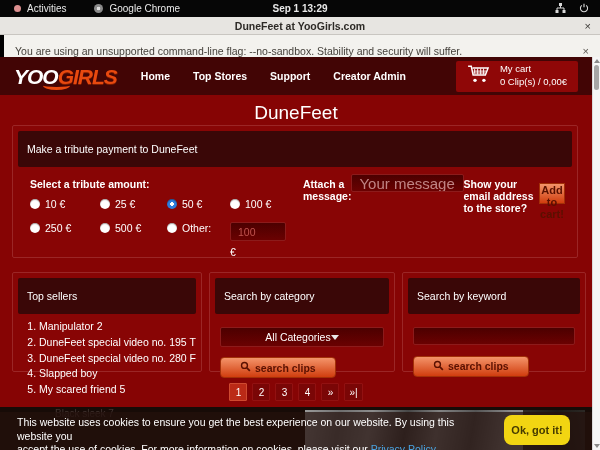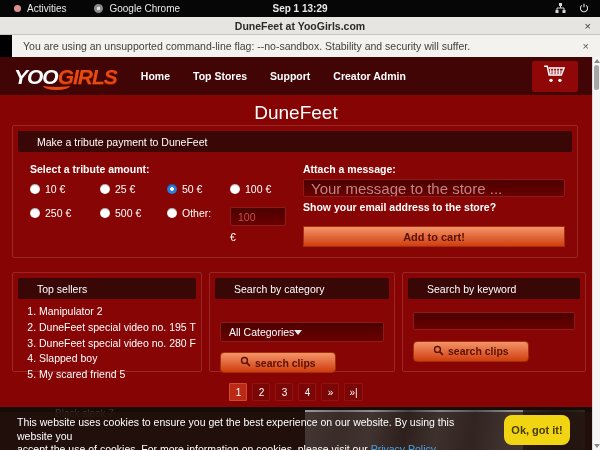--- a/index.html
+++ b/index.html
@@ -16,22 +16,22 @@
   .gb-center{position:absolute;left:50%;transform:translateX(-50%);font-weight:600}
   .gb-right{margin-left:auto;display:flex;align-items:center;gap:13px;padding-right:11px}
 
   
   .titlebar{position:absolute;top:17px;left:0;right:0;height:18px;background:#e7e5e1;
     border-bottom:1px solid #c9c6c1;color:#2d2a26;font-size:10.5px;font-weight:700;
     display:flex;align-items:center;justify-content:center}
   .titlebar .close-x{position:absolute;right:9px;font-weight:400;color:#3c3a36;font-size:11px;cursor:default}
 
   
-  .warnbar{position:absolute;top:35px;left:12px;right:0;height:22px;background:#f3f2ee;
-    color:#45413b;font-size:10.5px;display:flex;align-items:center;padding:0 11px}
+  .warnbar{position:absolute;top:35px;left:4px;right:0;height:22px;background:#f3f2ee;
+    color:#45413b;font-size:10.5px;display:flex;align-items:flex-end;padding:0 11px}
   .warnbar .close-x{margin-left:auto;color:#5c5953;font-size:11px}
 
   
   .viewport{position:absolute;top:57px;left:0;width:592px;height:393px;background:#860404;overflow:hidden}
 
   
   .site-header{height:38px;background:#420505;display:flex;align-items:center;position:relative}
   .logo{margin-left:14px;font-size:21px;font-weight:800;font-style:italic;letter-spacing:-1px;
     position:relative;line-height:1;white-space:nowrap}
   .logo-yoo{color:#fff}
@@ -42,58 +42,58 @@
   .nav-item{cursor:pointer}
   .cart-box{margin-left:auto;margin-right:14px;background:#8f0707;border-radius:2px;height:31px;
     display:flex;align-items:center;gap:9px;padding:0 11px;color:#fff;cursor:pointer}
   .cart-text{font-size:9.5px;line-height:1.35;white-space:nowrap}
 
   
   .page-title{margin-top:7px;text-align:center;color:#fff;font-size:19px;font-weight:400}
 
   
   .panel{position:absolute;background:#880505;border:1px solid #9b2626;border-radius:2px}
-  .panel-head{margin:5px;height:21px;background:#3a0707;border-radius:2px;color:#fff;
-    font-size:10.5px;display:flex;align-items:center;padding-left:19px}
+  .panel-head{margin:5px;height:36px;background:#3a0707;border-radius:2px;color:#fff;
+    font-size:10.5px;display:flex;align-items:center;padding-left:9px}
 
   .tribute-panel{left:12px;top:68px;width:566px;height:133px}
   .tribute-body{display:flex;padding:2px 12px 0 12px}
   .amount-col{width:278px;padding-left:5px}
   .field-label{color:#fff;font-size:10.5px;font-weight:700;margin:4px 0 8px}
   .amount-grid{display:grid;grid-template-columns:70px 67px 63px 1fr;row-gap:12px;align-items:start}
   .amount-cell{display:flex;align-items:center;gap:5px;color:#fff;font-size:10.5px;cursor:pointer}
   .radio{width:10px;height:10px;border-radius:50%;background:#fff;flex:0 0 auto;
     box-shadow:inset 0 1px 1px rgba(0,0,0,.35)}
   .radio.selected{background:radial-gradient(circle,#fff 0 24%,#2e7ede 30%)}
   .other-cell{display:flex;flex-direction:column;gap:5px}
   .other-input{width:56px;height:19px;background:linear-gradient(#4c0000,#6a0101);
     border:1px solid #8c1b1b;border-radius:2px;color:#c0524e;font-size:10.5px;padding:0 7px;
     font-family:"Liberation Sans",sans-serif}
   .euro-label{color:#fff;font-size:10.5px}
 
-  .message-col{flex:1;display:flex;flex-direction:column}
+  .message-col{flex:1;display:flex;flex-direction:row}
   .text-input{height:18px;width:100%;background:linear-gradient(#4c0000,#6a0101);
     border:1px solid #8c1b1b;border-radius:2px;color:#d39090;font-size:15px;padding:0 7px;
     font-family:"Liberation Sans",sans-serif}
   .text-input::placeholder,.other-input::placeholder{color:#c08484;opacity:1}
   .msg-label{margin:4px 0 4px}
   .add-btn{margin-top:9px;height:21px;background:linear-gradient(#f4946a,#d03d0e);
     border:1px solid #a33008;border-radius:0;color:#5a1000;font-weight:700;font-size:11px;
     cursor:pointer;font-family:"Liberation Sans",sans-serif}
 
   
   .bp-sellers{left:12px;top:215px;width:190px;height:100px}
   .bp-category{left:209px;top:215px;width:186px;height:100px}
   .bp-keyword{left:402px;top:215px;width:184px;height:100px}
   .sellers-list{margin:4px 0 0 26px;color:#fff;font-size:10.5px;line-height:1.5}
   .sellers-list li{cursor:pointer}
   .bp-body{padding:2px 10px 0 10px}
-  .select-box{margin-top:16px;height:20px;background:linear-gradient(#4c0000,#6a0101);
+  .select-box{margin-top:6px;height:20px;background:linear-gradient(#4c0000,#6a0101);
     border:1px solid #8c1b1b;border-radius:2px;color:#fff;font-size:10.5px;
-    display:flex;align-items:center;justify-content:flex-start;padding:0 8px;cursor:pointer}
+    display:flex;align-items:center;justify-content:center;padding:0 8px;cursor:pointer}
   .caret-down{width:0;height:0;border-left:4px solid transparent;border-right:4px solid transparent;
     border-top:5px solid #e9e9e9}
   .search-btn{margin-top:10px;display:inline-flex;align-items:center;gap:4px;
     background:linear-gradient(#f4946a,#d03d0e);border:1px solid #a33008;border-radius:4px;
     color:#5a1000;font-weight:700;font-size:10.5px;padding:3px 19px;cursor:pointer;
     font-family:"Liberation Sans",sans-serif}
   .keyword-input{margin-top:6px;width:100%}
 
   
   .pagination{position:absolute;top:326px;left:0;width:100%;display:flex;justify-content:center;gap:5px}
@@ -183,20 +183,24 @@
         </div>
       <div class="cart-box">
         <span>
           <svg width="24" height="20" viewBox="0 0 26 22">
             <path d="M1 2.5h3.5l2 9.5h13.5l3-7.5H6" fill="none" stroke="#fff" stroke-width="1.6"></path>
             <path d="M8.2 5.5v5M11.5 5v6.5M14.8 5v6.5M18 5v6.5M7 7.8h14M6.6 9.9h13.5" stroke="#fff" stroke-width="1"></path>
             <circle cx="8.6" cy="18" r="1.9" fill="#fff"></circle>
             <circle cx="18.4" cy="18" r="1.9" fill="#fff"></circle>
           </svg>
         </span>
+        <div class="cart-text">
+          <div>My cart</div>
+          <div>0 Clip(s) / 0,00€</div>
+        </div>
       </div>
     </div>
 
     <div class="page-title">DuneFeet</div>
 
     <div class="panel tribute-panel">
       <div class="panel-head">Make a tribute payment to DuneFeet</div>
       <div class="tribute-body">
         <div class="amount-col">
           <div class="field-label">Select a tribute amount:</div>

